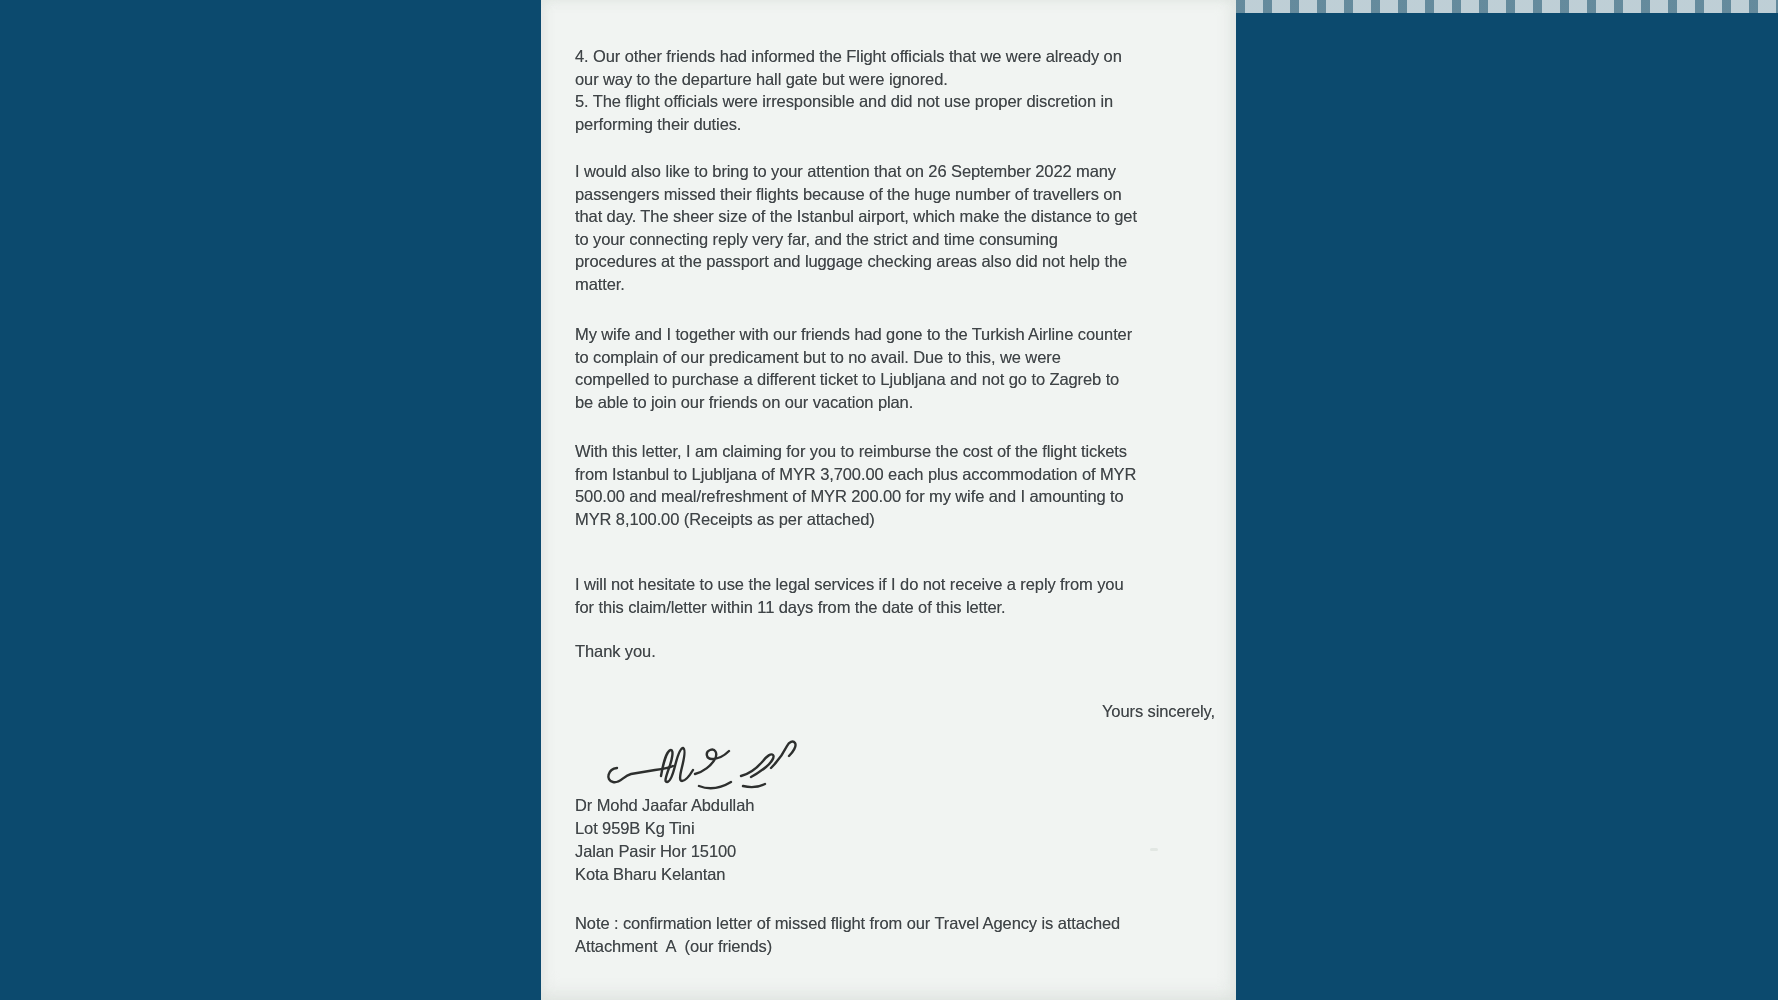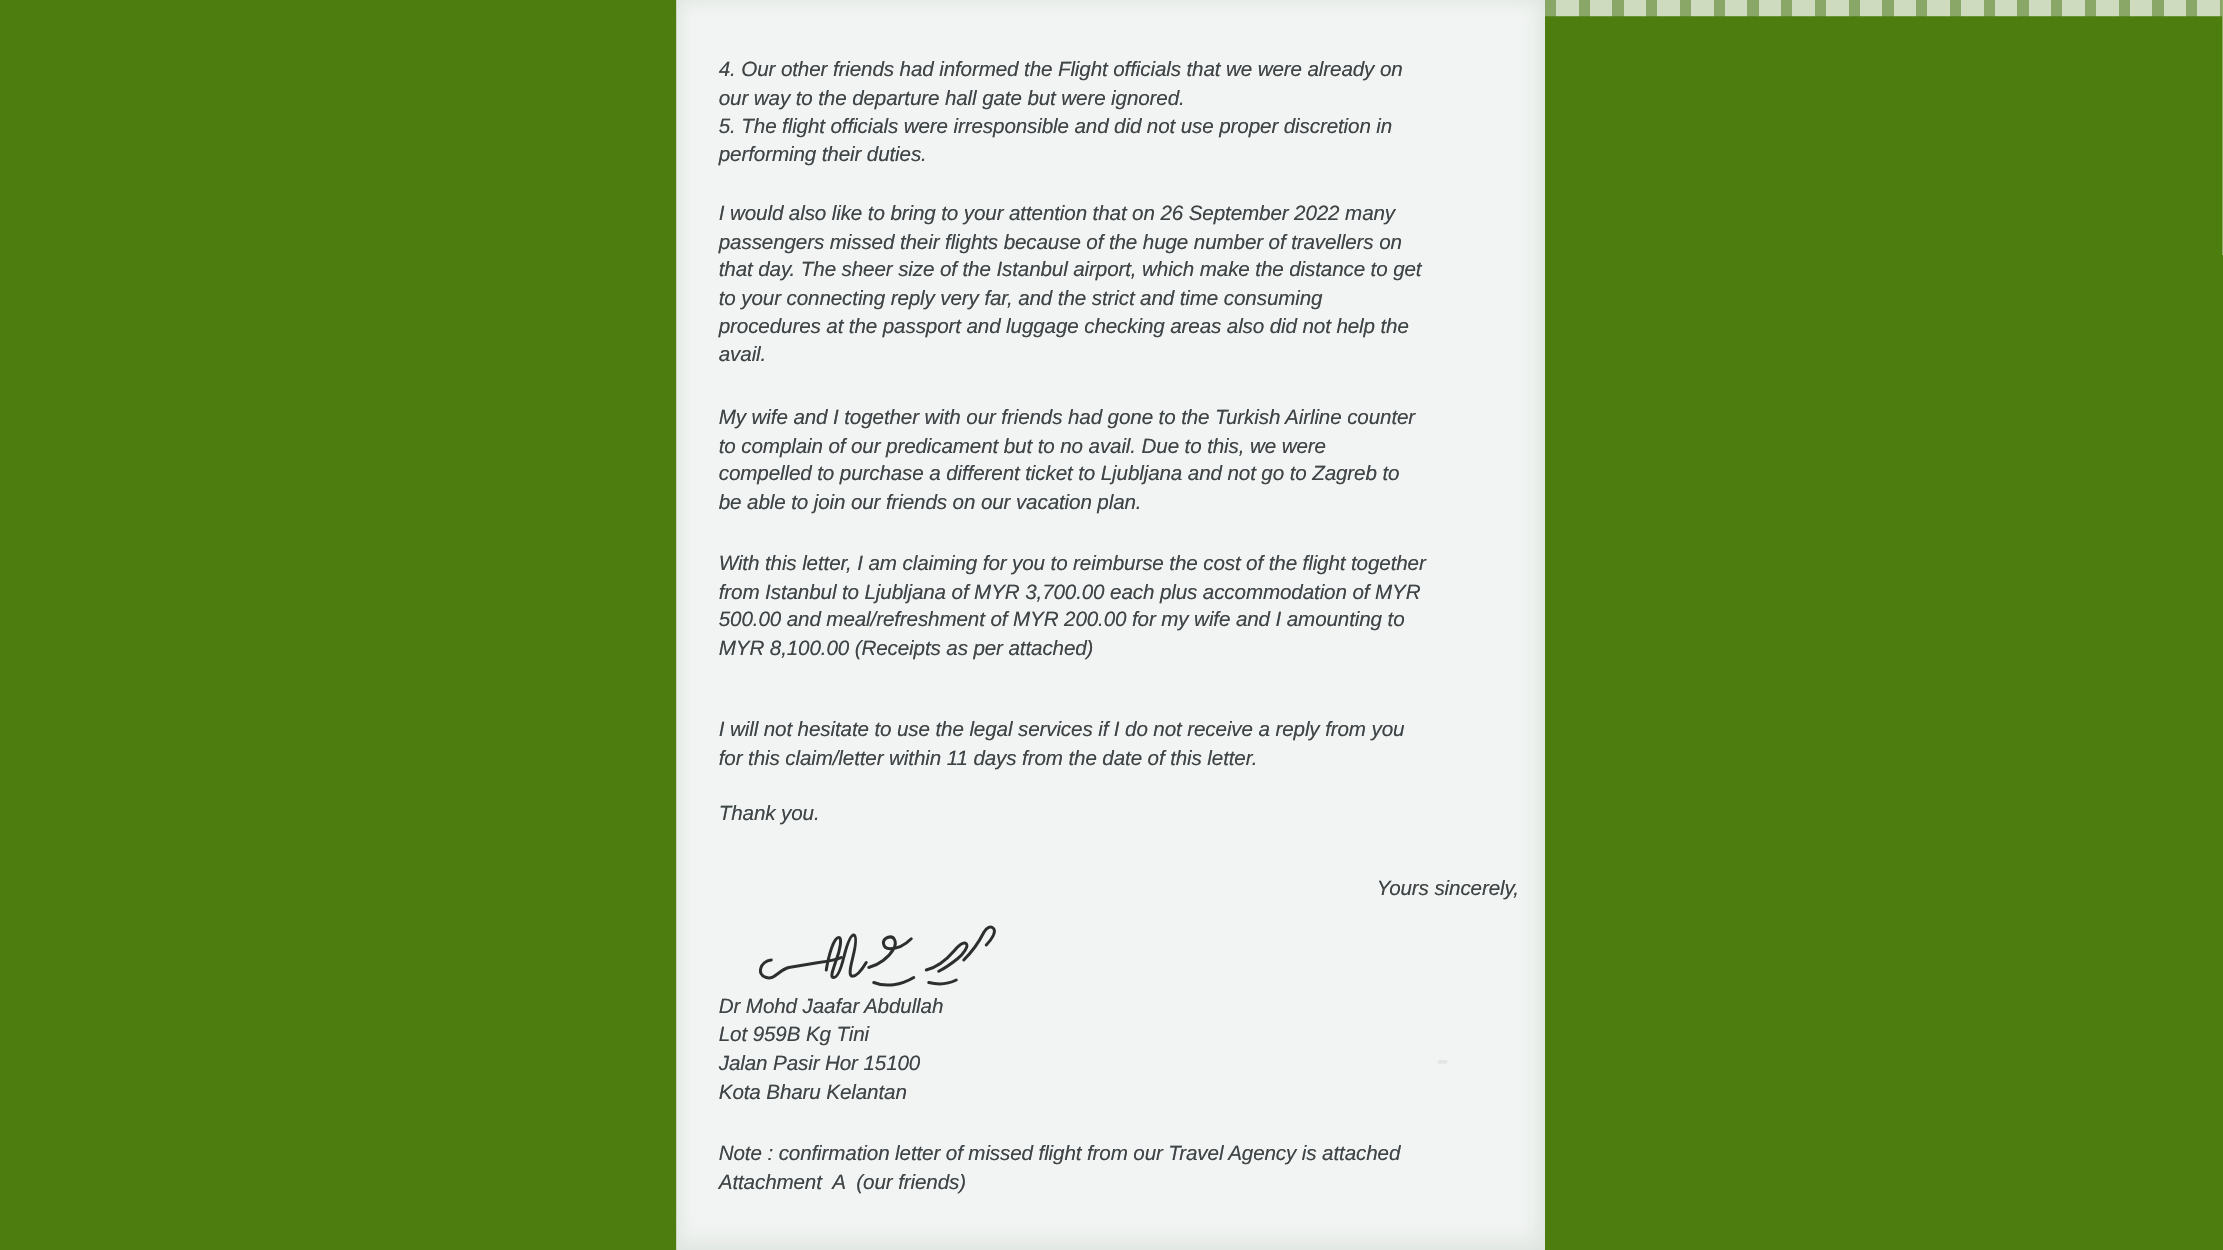--- a/index.html
+++ b/index.html
@@ -1,21 +1,21 @@
 <!DOCTYPE html>
 <html><head>
 <meta charset="utf-8">
 <style>
   html,body{margin:0;padding:0;}
   body{
     width:1778px;height:1000px;background:#ffffff;
     font-family:"Liberation Sans",sans-serif;
     overflow:hidden;position:relative;
   }
-  .backdrop{position:absolute;inset:0;background:#4d7c0f;font-style:italic;}
+  .backdrop{position:absolute;inset:0;background:#0c4a6e;}
   
   .scan-strip{
     position:absolute;left:1236px;top:0;width:542px;height:13px;
     background:repeating-linear-gradient(90deg,
       rgba(214,221,216,.55) 0 9px, rgba(247,249,247,.95) 9px 27px);
     opacity:.8;
   }
   
   .scan-page{
     position:absolute;left:541px;top:0;width:695px;height:1000px;
@@ -65,32 +65,32 @@
         <div class="line">5. The flight officials were irresponsible and did not use proper discretion in</div>
         <div class="line">performing their duties.</div>
       </div>
 
       <div class="para p1">
         <div class="line">I would also like to bring to your attention that on 26 September 2022 many</div>
         <div class="line">passengers missed their flights because of the huge number of travellers on</div>
         <div class="line">that day. The sheer size of the Istanbul airport, which make the distance to get</div>
         <div class="line">to your connecting reply very far, and the strict and time consuming</div>
         <div class="line">procedures at the passport and luggage checking areas also did not help the</div>
-        <div class="line">avail.</div>
+        <div class="line">matter.</div>
       </div>
 
       <div class="para p2">
         <div class="line">My wife and I together with our friends had gone to the Turkish Airline counter</div>
         <div class="line">to complain of our predicament but to no avail. Due to this, we were</div>
         <div class="line">compelled to purchase a different ticket to Ljubljana and not go to Zagreb to</div>
         <div class="line">be able to join our friends on our vacation plan.</div>
       </div>
 
       <div class="para p3">
-        <div class="line">With this letter, I am claiming for you to reimburse the cost of the flight together</div>
+        <div class="line">With this letter, I am claiming for you to reimburse the cost of the flight tickets</div>
         <div class="line">from Istanbul to Ljubljana of MYR 3,700.00 each plus accommodation of MYR</div>
         <div class="line">500.00 and meal/refreshment of MYR 200.00 for my wife and I amounting to</div>
         <div class="line">MYR 8,100.00 (Receipts as per attached)</div>
       </div>
 
       <div class="para p4">
         <div class="line">I will not hesitate to use the legal services if I do not receive a reply from you</div>
         <div class="line">for this claim/letter within 11 days from the date of this letter.</div>
       </div>
 

